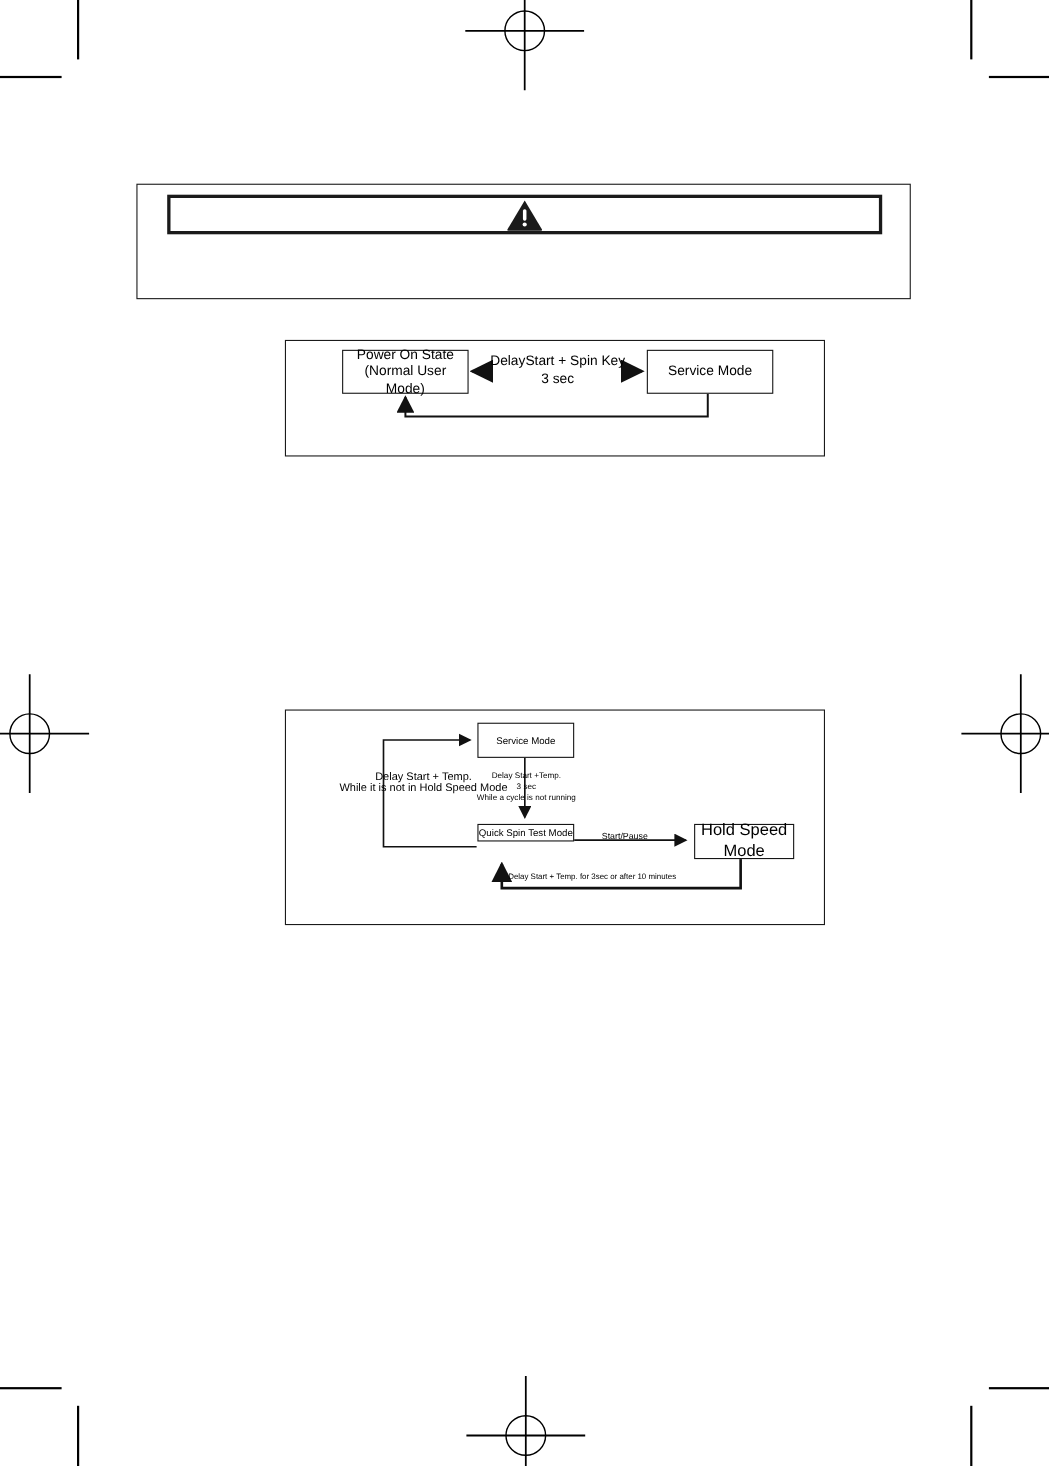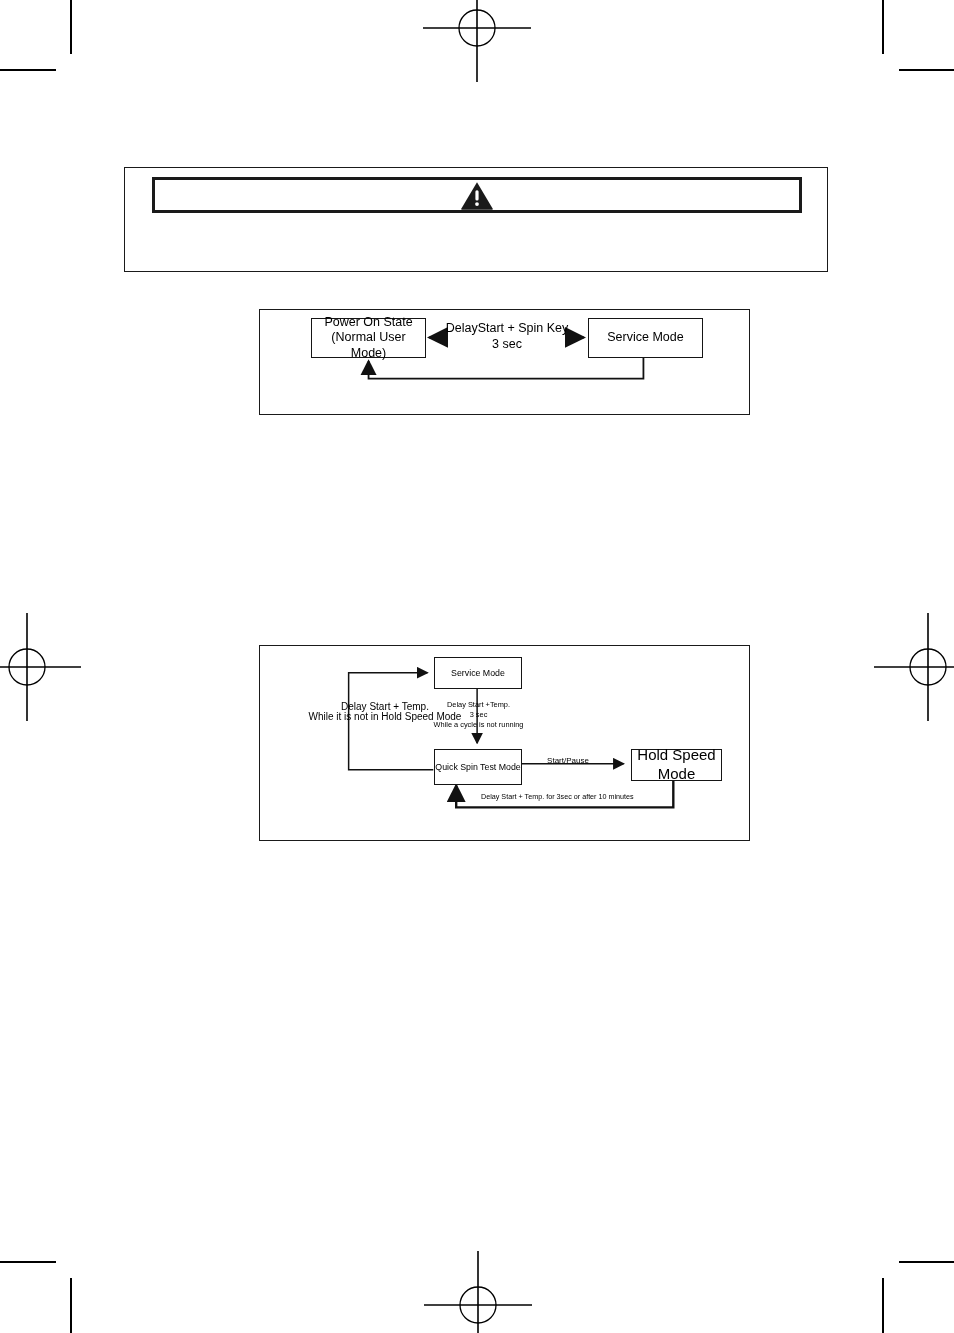--- a/index.html
+++ b/index.html
@@ -141,21 +141,21 @@
     line-height: 12.6px;
     text-align: left;
   }
 
   
   #d2-node-service {
     left: 174px; top: 11px; width: 88px; height: 32px;
     font-size: 8.8px;
   }
   #d2-node-quick {
-    left: 174px; top: 103px; width: 88px; height: 36px;
+    left: 174px; top: 103px; width: 88px; height: 16px;
     font-size: 8.8px;
   }
   #d2-node-hold {
     left: 371px; top: 103px; width: 91px; height: 32px;
     font-size: 15px;
   }
   #d2-edge-left {
     left: 30px; top: 56px; width: 190px;
     font-size: 10px;
     line-height: 10px;
@@ -167,21 +167,20 @@
     text-align: center;
   }
   #d2-edge-startpause {
     left: 268px; top: 110px; width: 80px;
     font-size: 8px;
   }
   #d2-edge-bottom {
     left: 202px; top: 146px; width: 200px;
     font-size: 7.2px;
     text-align: left;
-    margin-left: 19px;
   }
 </style>
 </head>
 <body>
 
 <div class="cropmark" style="left:70px; top:0px; width:1.6px; height:54px;"></div>
 <div class="cropmark" style="left:0px; top:69px; width:56px; height:1.8px;"></div>
 
 <div class="cropmark" style="left:882px; top:0px; width:1.6px; height:54px;"></div>
 <div class="cropmark" style="left:899px; top:69px; width:55px; height:1.8px;"></div>

